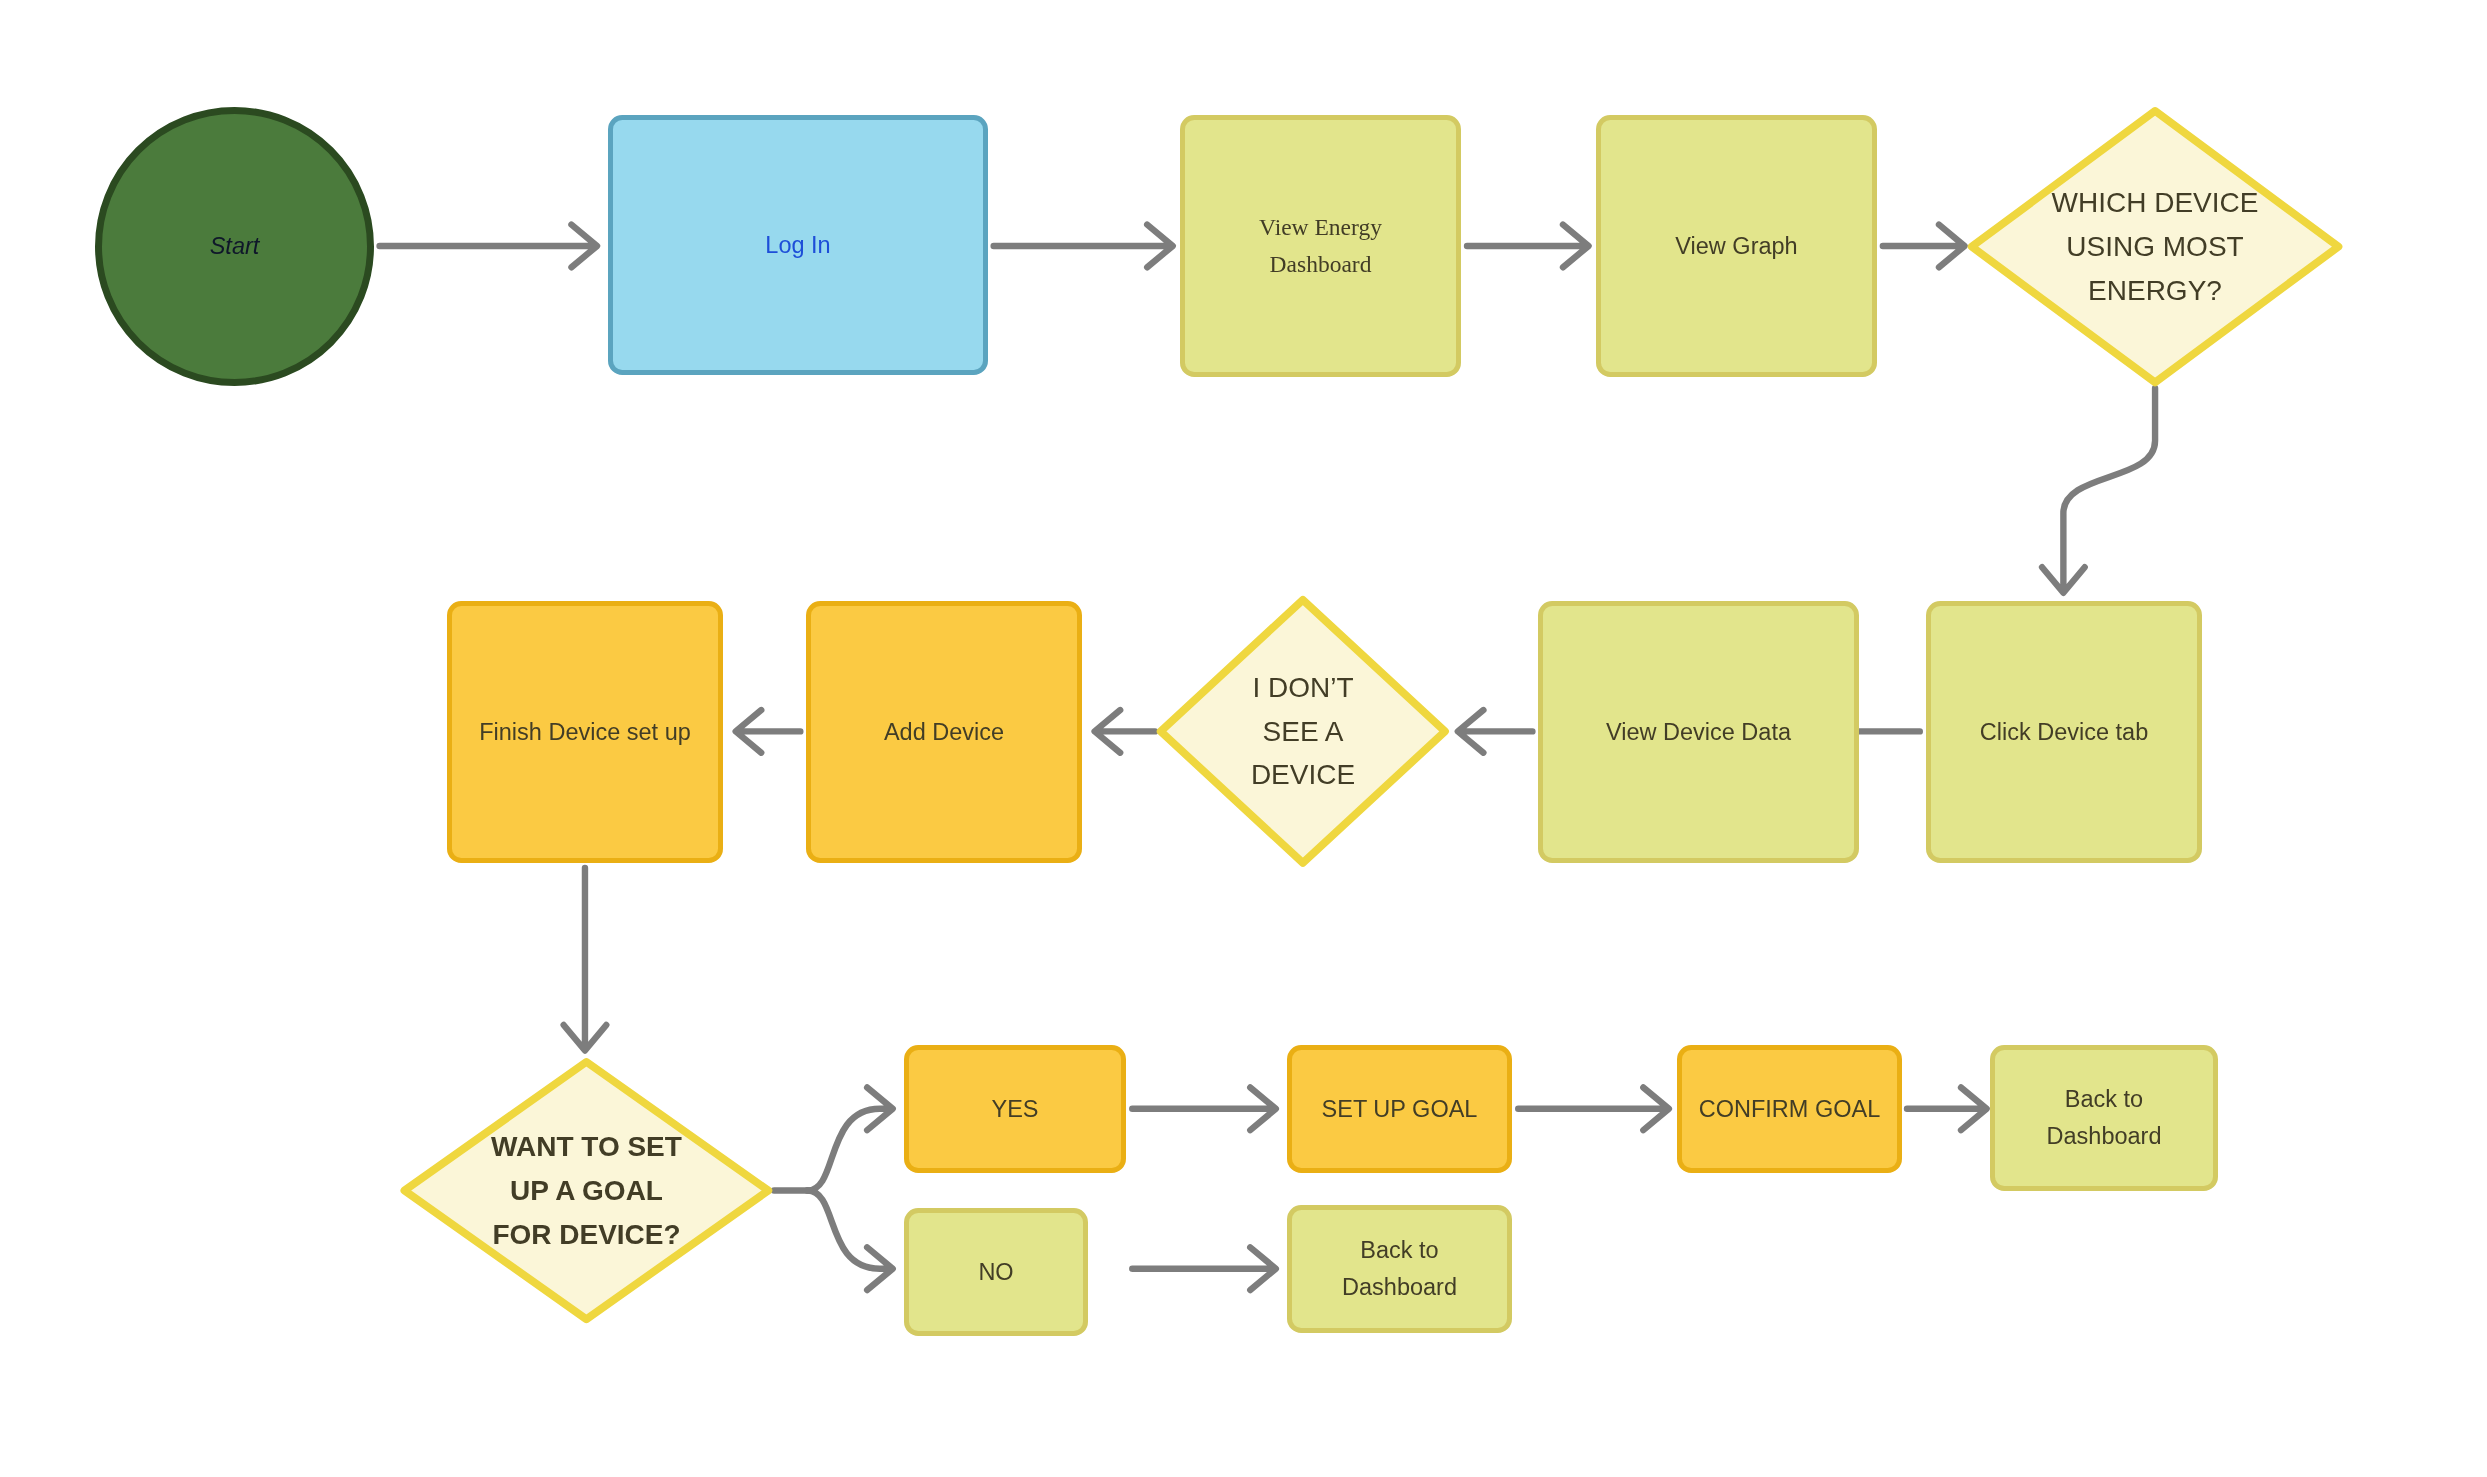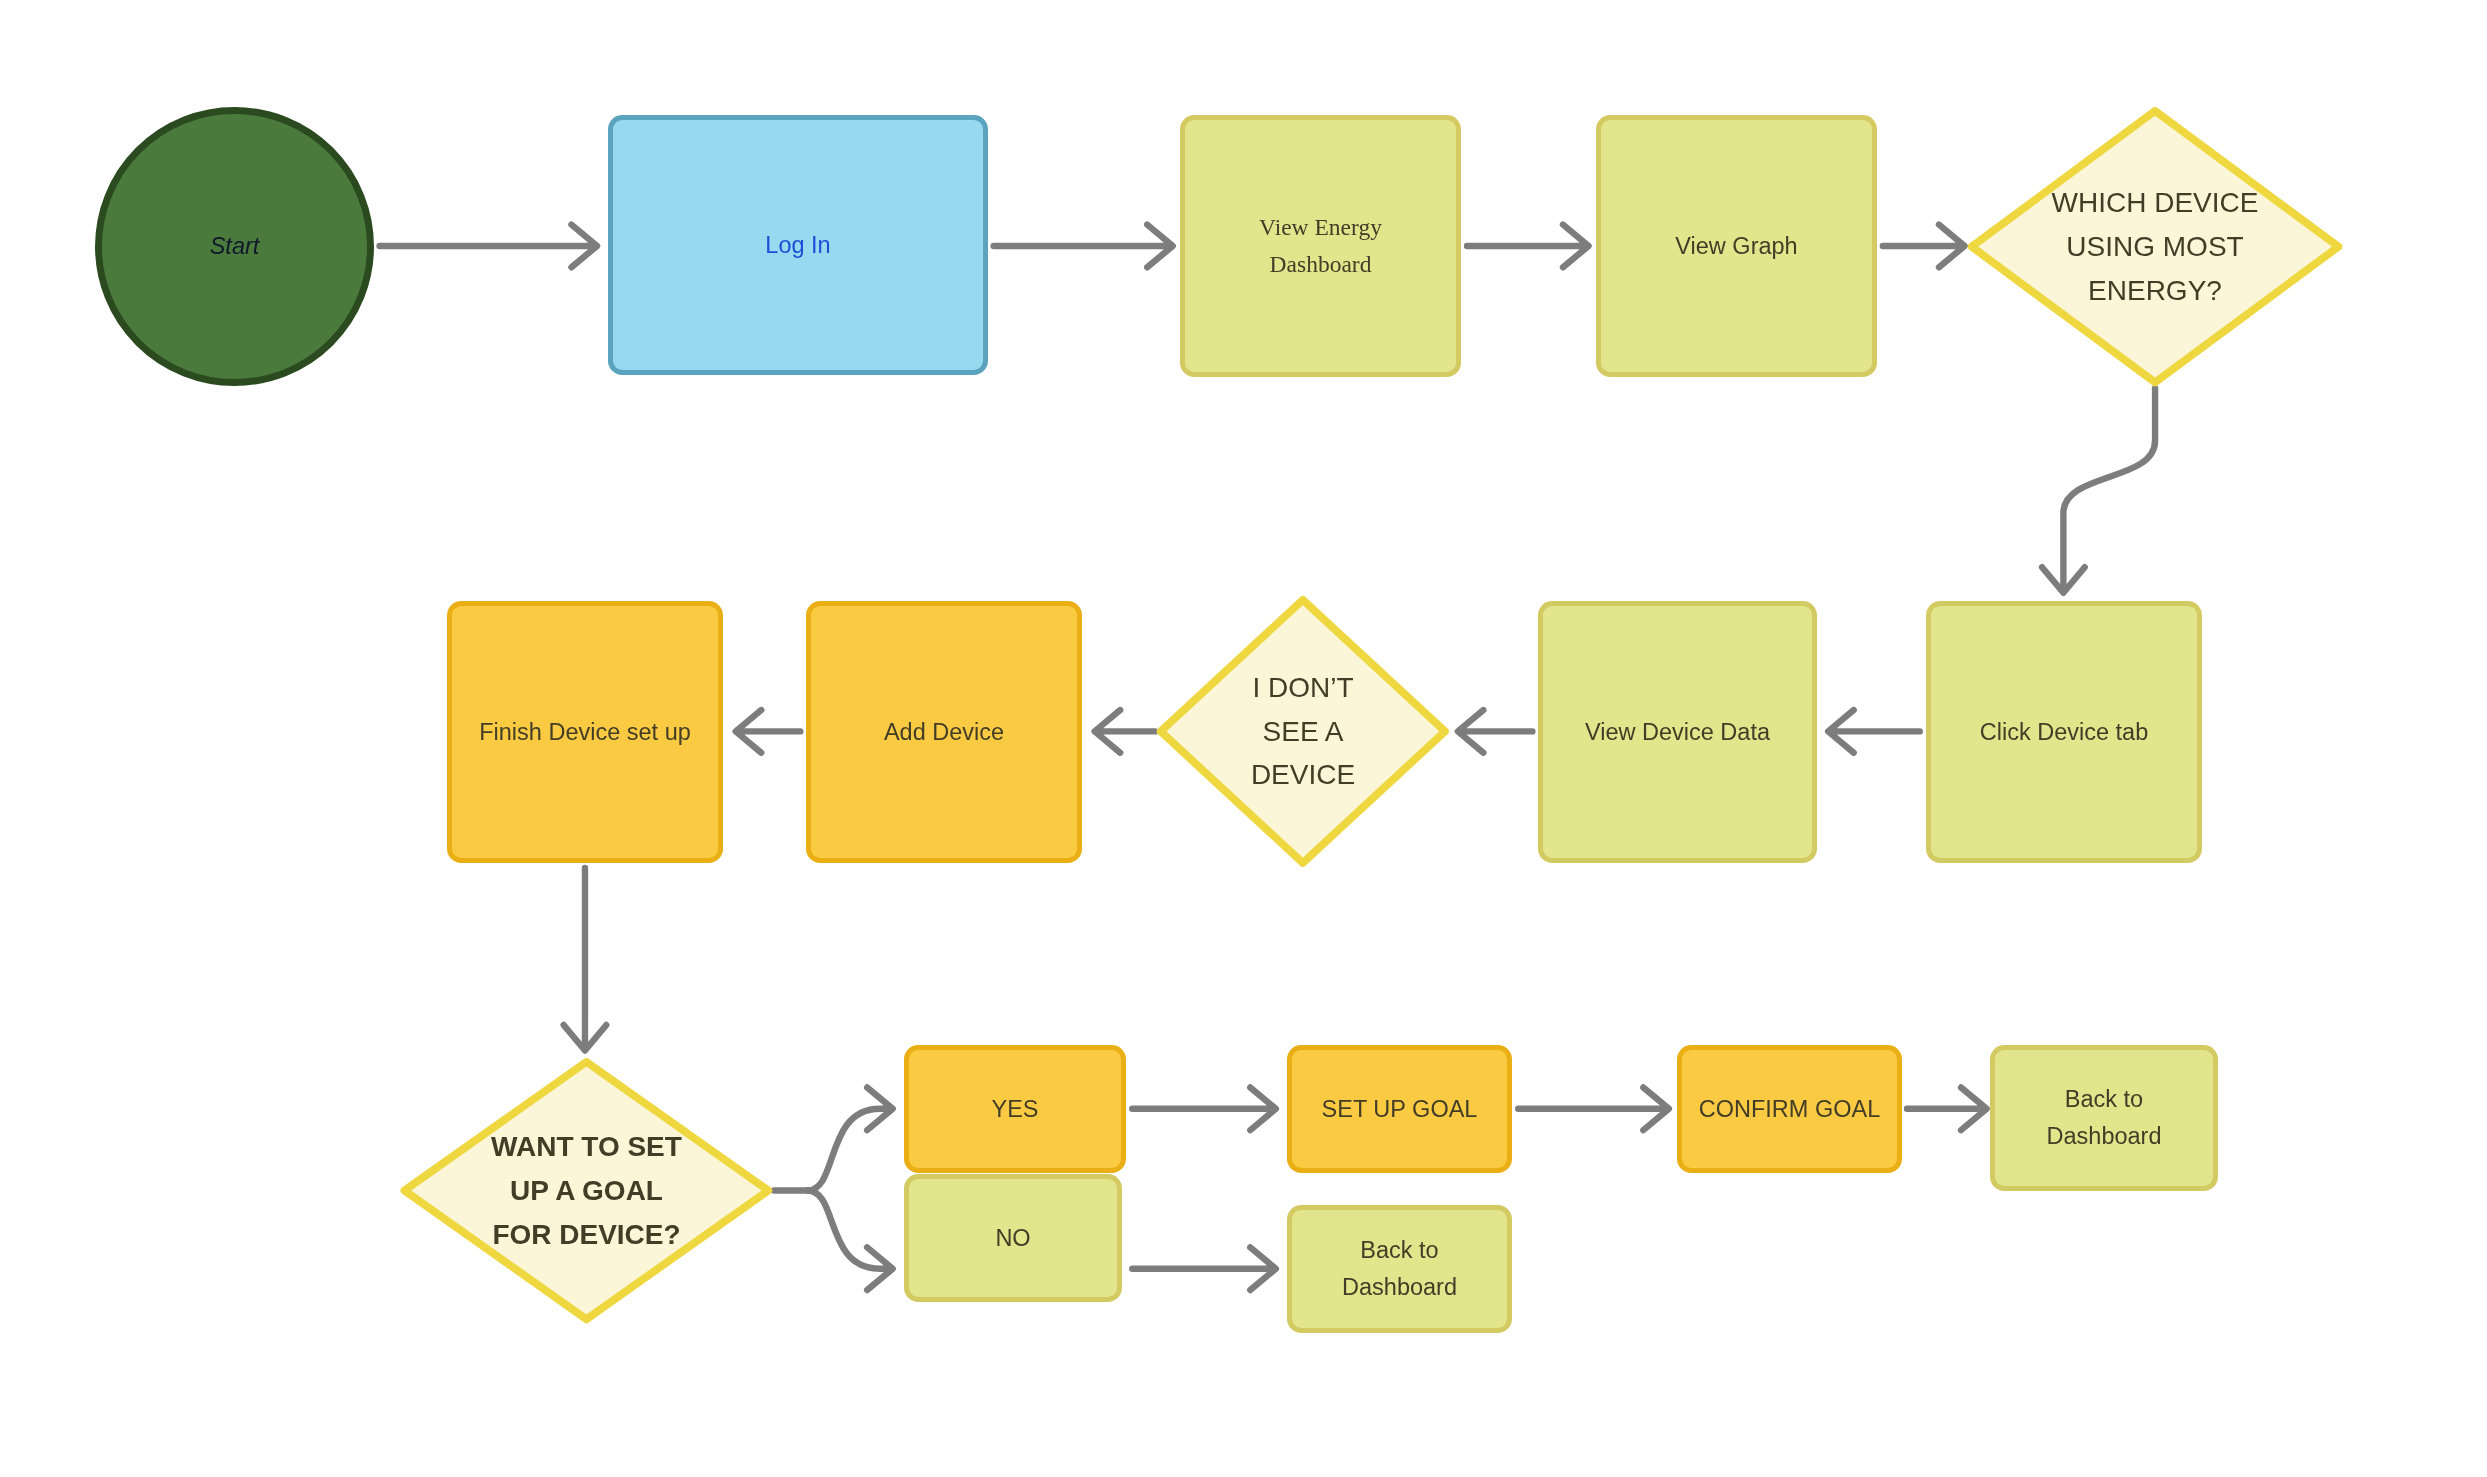--- a/index.html
+++ b/index.html
@@ -100,21 +100,21 @@
   </div>
   <div class="diamond-label" style="left:2045px; top:178px; width:220px; height:138px;">
     <span>WHICH DEVICE
 USING MOST
 ENERGY?</span>
   </div>
 
   <div class="node chartreuse" style="left:1926px; top:601px; width:276px; height:262px;">
     <span>Click Device tab</span>
   </div>
-  <div class="node chartreuse" style="left:1538px; top:601px; width:279px; height:262px;align-items:center;">
+  <div class="node chartreuse" style="left:1538px; top:601px; width:321px; height:262px;align-items:center;">
     <span>View Device Data</span>
   </div>
   <div class="diamond-label" style="left:1225px; top:661px; width:156px; height:141px;">
     <span>I DON’T
 SEE A
 DEVICE</span>
   </div>
   <div class="node amber" style="left:806px; top:601px; width:276px; height:262px;">
     <span>Add Device</span>
   </div>
@@ -123,21 +123,21 @@
   </div>
 
   <div class="diamond-label" style="left:473px; top:1122px; width:227px; height:138px;font-weight:bold;">
     <span>WANT TO SET
 UP A GOAL
 FOR DEVICE?</span>
   </div>
   <div class="node amber" style="left:904px; top:1045px; width:222px; height:128px;">
     <span>YES</span>
   </div>
-  <div class="node chartreuse" style="left:904px; top:1174px; width:218px; height:128px;">
+  <div class="node chartreuse" style="left:904px; top:1208px; width:184px; height:128px;">
     <span>NO</span>
   </div>
   <div class="node amber" style="left:1287px; top:1045px; width:225px; height:128px;">
     <span>SET UP GOAL</span>
   </div>
   <div class="node amber" style="left:1677px; top:1045px; width:225px; height:128px;">
     <span>CONFIRM GOAL</span>
   </div>
   <div class="node chartreuse" style="left:1990px; top:1045px; width:228px; height:146px;">
     <span>Back to

